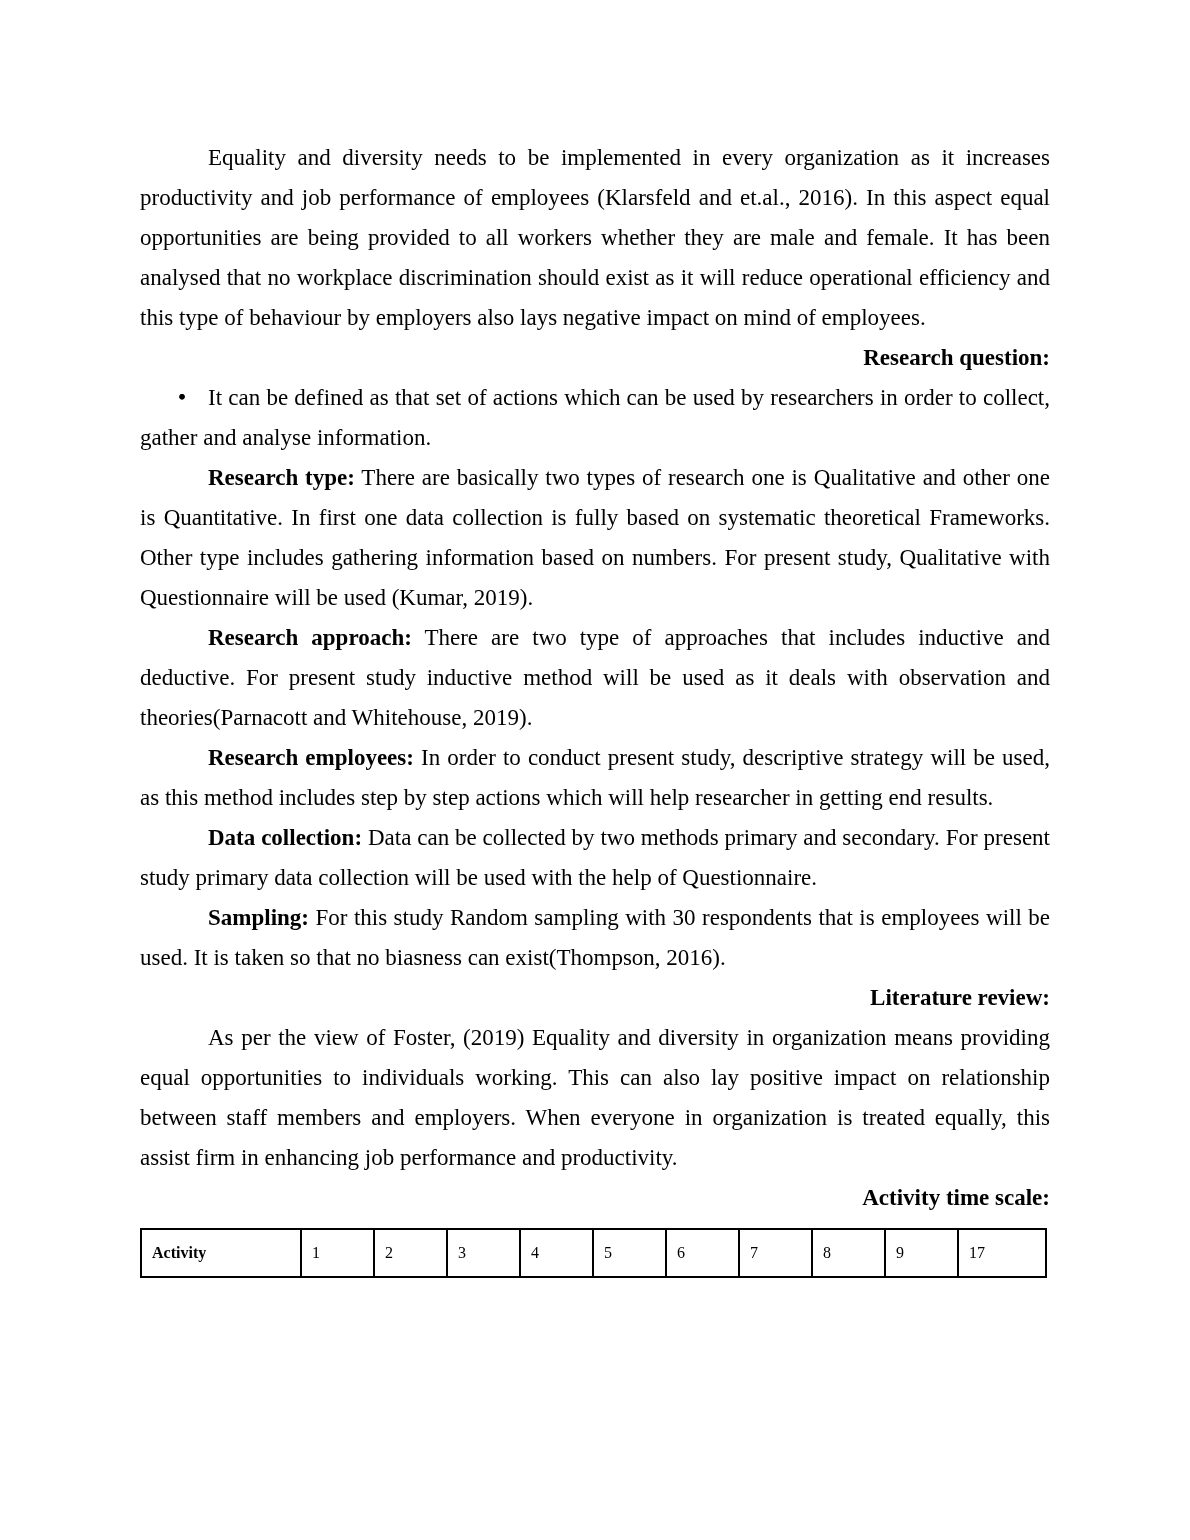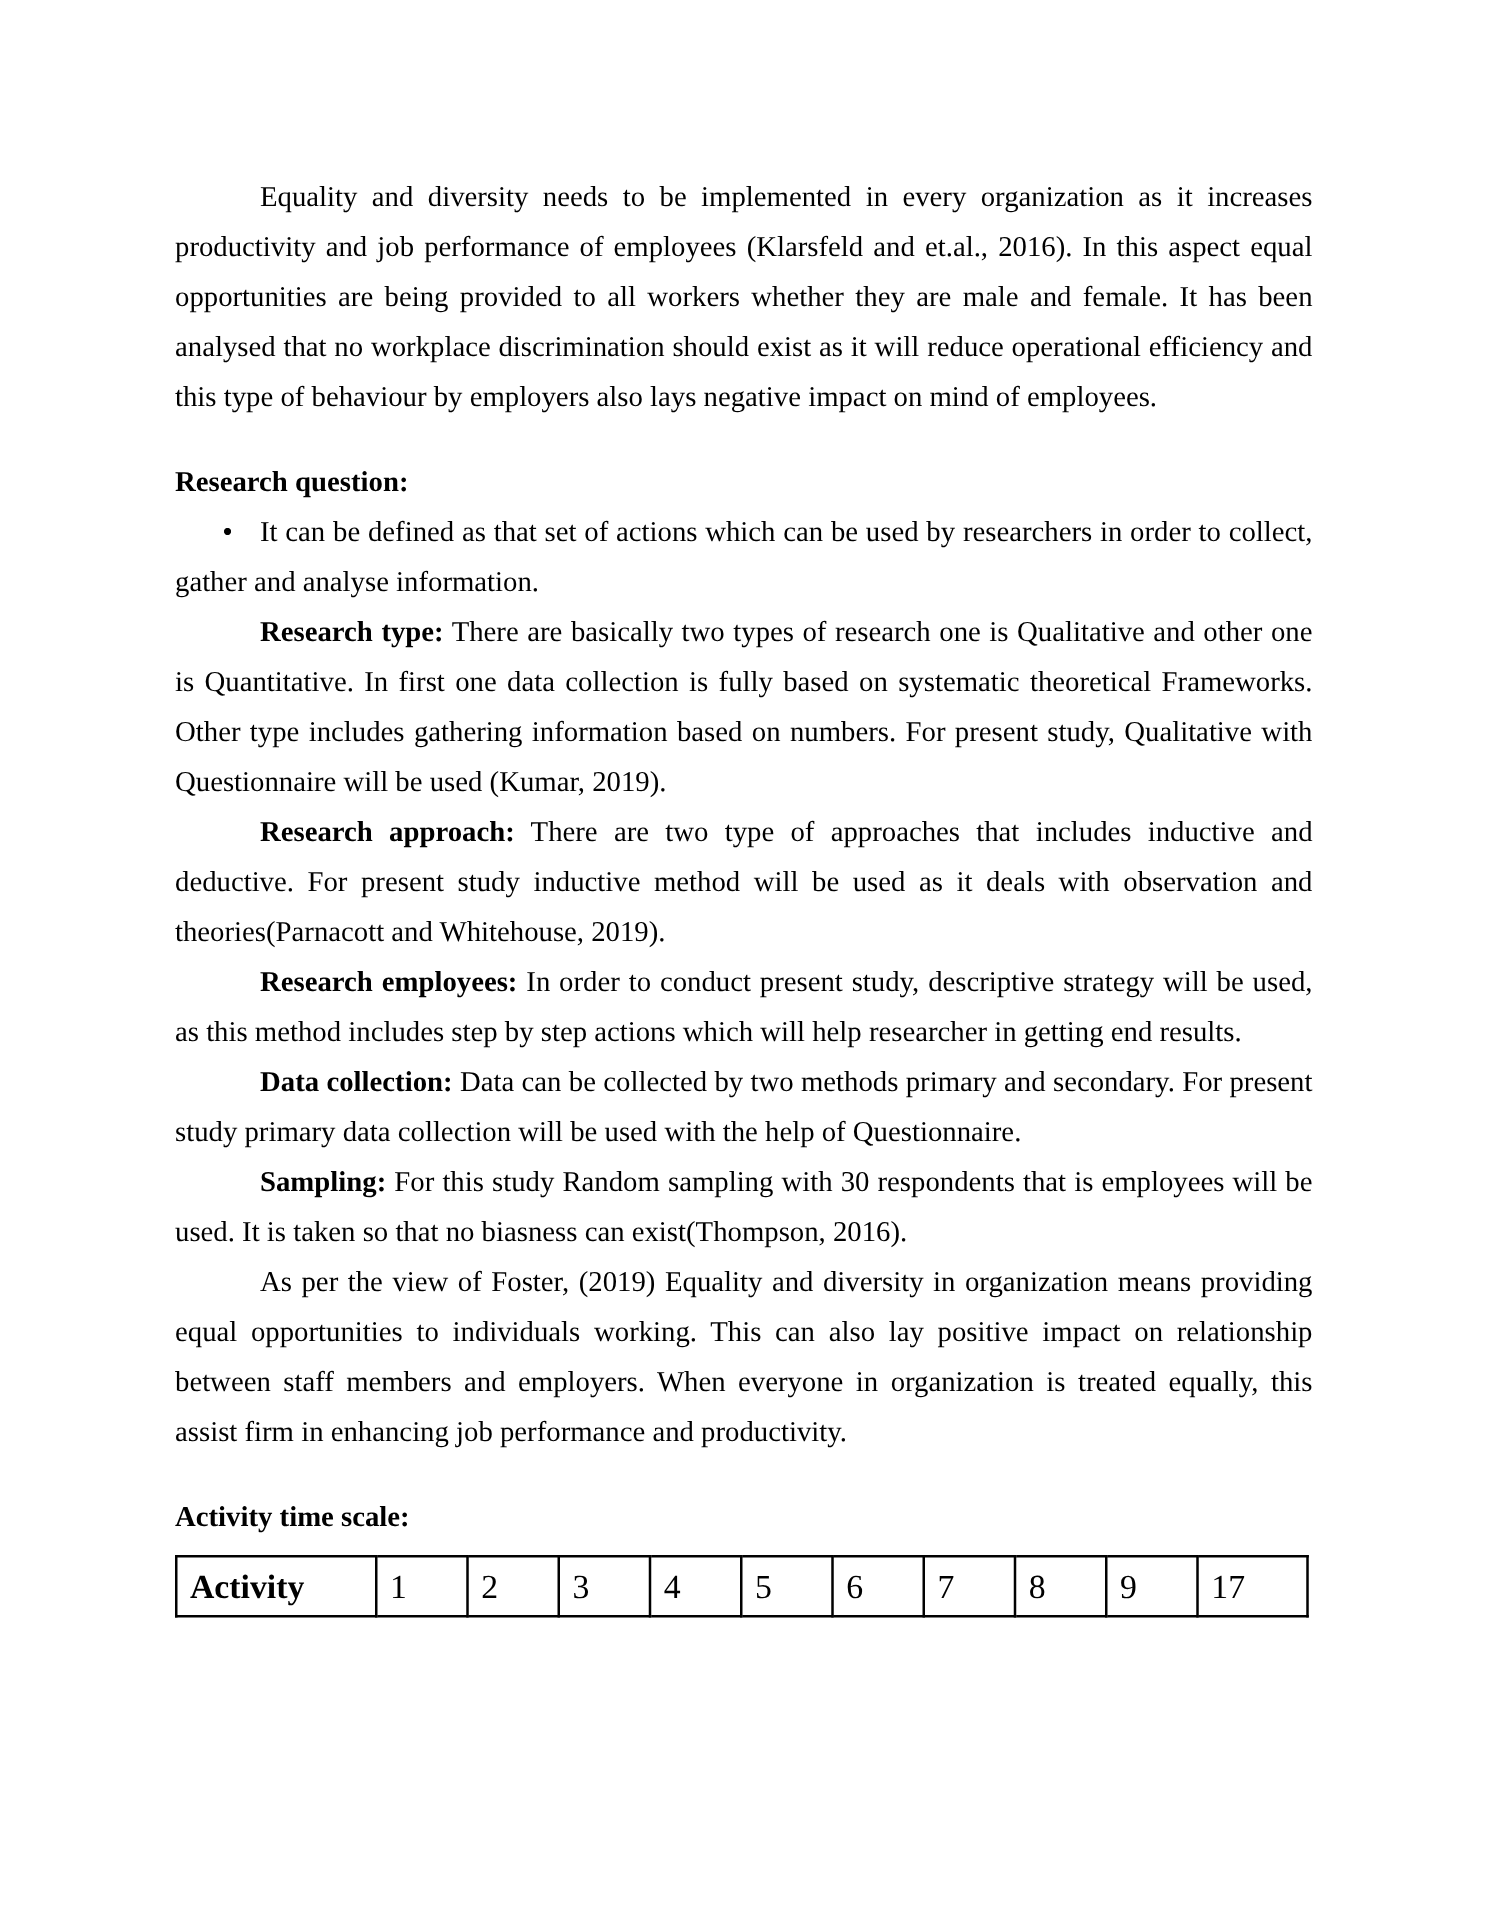--- a/index.html
+++ b/index.html
@@ -23,22 +23,21 @@
     padding: 138px 140px 0 140px;
     background: #ffffff;
   }
   p { margin: 0; }
   .para {
     text-align: justify;
     text-indent: 68px;
   }
   .heading {
     font-weight: bold;
-    text-align: left;
-    margin-top: 28px;
+    text-align: right;
   }
   .lead-bold {
     font-weight: bold;
   }
   ul.bullets {
     list-style: none;
     margin: 0;
     padding: 0;
   }
   ul.bullets li {
@@ -54,21 +53,21 @@
     border-collapse: collapse;
     table-layout: fixed;
     width: 904px;
     margin-top: 10px;
   }
   table.activity td {
     border: 2px solid #000000;
     height: 46px;
     padding: 0 0 0 10px;
     vertical-align: middle;
-    font-size: 27px;
+    font-size: 16px;
   }
   table.activity td.first {
     font-weight: bold;
   }
   col.c-activity { width: 160px; }
   col.c-num { width: 73px; }
   col.c-num-last { width: 88px; }
 </style>
 </head>
 <body>
@@ -94,20 +93,21 @@
   <p class="para"><span class="lead-bold">Research type:</span><span> There are basically two types of research one is Qualitative and other one is Quantitative. In first one data collection is fully based on systematic theoretical Frameworks. Other type includes gathering information based on numbers. For present study, Qualitative with Questionnaire will be used (Kumar, 2019).</span></p>
 
   <p class="para"><span class="lead-bold">Research approach:</span><span> There are two type of approaches that includes inductive and deductive. For present study inductive method will be used as it deals with observation and theories(Parnacott and Whitehouse, 2019).</span></p>
 
   <p class="para"><span class="lead-bold">Research employees:</span><span> In order to conduct present study, descriptive strategy will be used, as this method includes step by step actions which will help researcher in getting end results.</span></p>
 
   <p class="para"><span class="lead-bold">Data collection:</span><span> Data can be collected by two methods primary and secondary. For present study primary data collection will be used with the help of Questionnaire.</span></p>
 
   <p class="para"><span class="lead-bold">Sampling:</span><span> For this study Random sampling with 30 respondents that is employees will be used. It is taken so that no biasness can exist(Thompson, 2016).</span></p>
 
+  <p class="heading">Literature review:</p>
 
   <p class="para">As per the view of Foster, (2019) Equality and diversity in organization means providing equal opportunities to individuals working. This can also lay positive impact on relationship between staff members and employers. When everyone in organization is treated equally, this assist firm in enhancing job performance and productivity.</p>
 
   <p class="heading">Activity time scale:</p>
 
   <table class="activity">
     <colgroup>
       <col class="c-activity">
       <col class="c-num">
         <col class="c-num">

